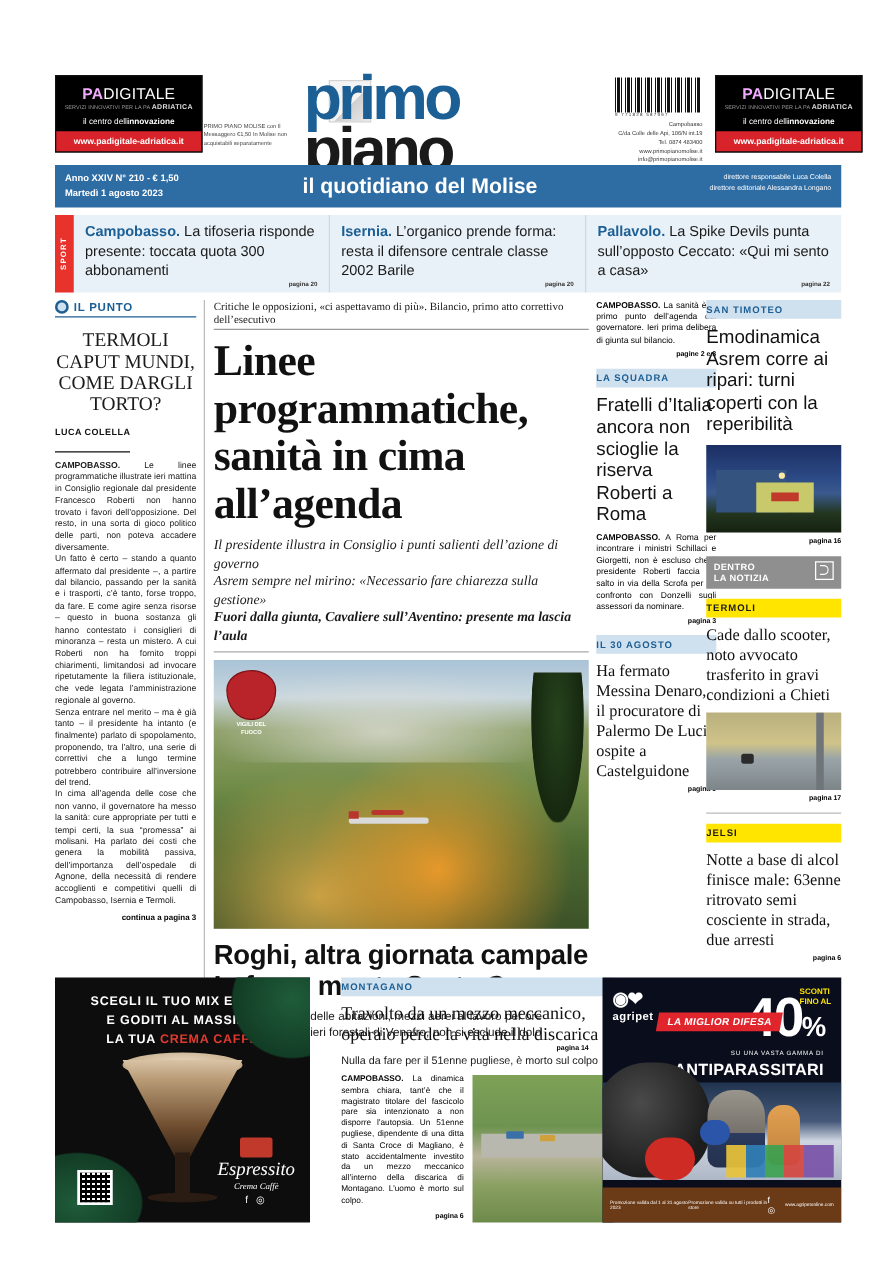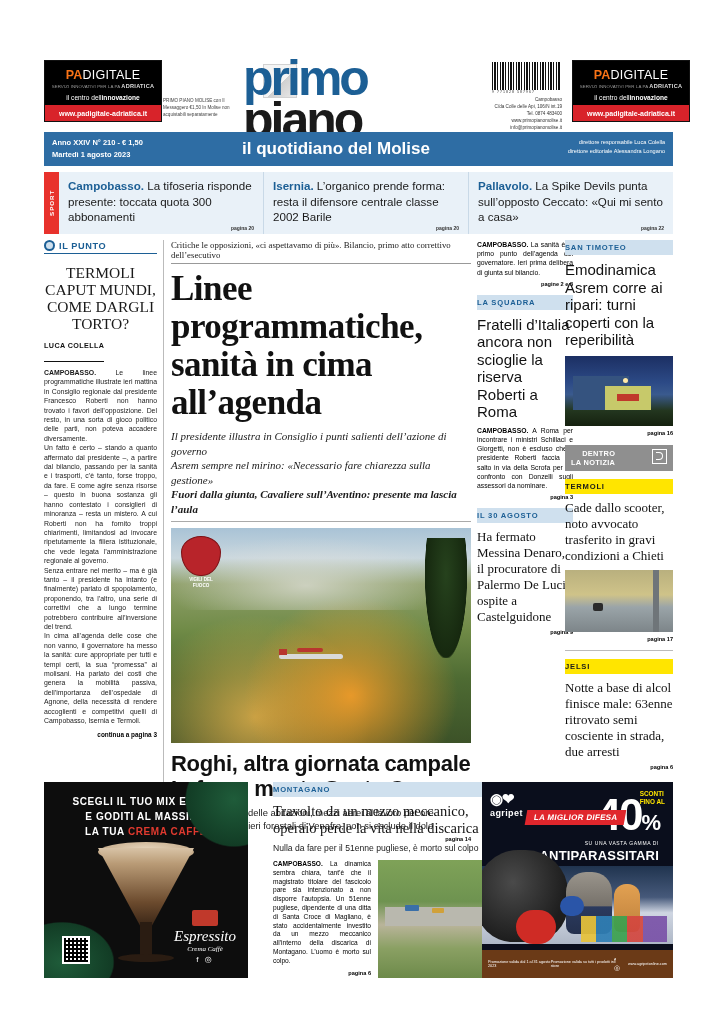--- a/index.html
+++ b/index.html
@@ -11,21 +11,21 @@
   }
   .page { position: relative; width: 717px; height: 1024px; background:#fff; }
 
   
   .masthead { position:absolute; left:0; top:0; width:717px; height:168px; background:#fff; }
 
   .ad-pa { position:absolute; width:118px; height:62px; background:#000; border:1px solid #111; }
   .ad-pa.left { left:44px; top:60px; }
   .ad-pa.right { left:572px; top:60px; }
   .ad-pa .pa-line1 { color:#fff; font-size:12.5px; font-weight:bold; letter-spacing:.2px; text-align:center; margin-top:7px; }
-  .ad-pa .pa-line1 b { color:#f97316; }
+  .ad-pa .pa-line1 b { color:#f0abfc; }
   .ad-pa .pa-line1 span { font-weight:normal; }
   .ad-pa .pa-sub { color:#9a9a9a; font-size:4.4px; letter-spacing:.1px; text-align:center; margin-top:1px; }
   .ad-pa .pa-sub em { font-style:normal; color:#dddddd; font-size:5.6px; font-weight:bold; letter-spacing:.3px;}
   .ad-pa .pa-claim { color:#fff; font-size:6.6px; text-align:center; margin-top:5px; }
   .ad-pa .pa-claim b { font-weight:bold; }
   .ad-pa .pa-url { position:absolute; left:0; bottom:0; width:100%; height:16px; background:#d8232a; color:#fff; font-size:7px; font-weight:bold; display:flex; align-items:center; justify-content:center; }
 
   .sub-note { position:absolute; left:163px; top:98px; width:72px; font-size:4.6px; line-height:1.5; color:#444; }
 
   .logo { position:absolute; left:243px; top:56px; width:240px; height:92px; }
@@ -117,21 +117,21 @@
   .mini-head { font-size:15px; line-height:17.5px; color:#111; margin-top:6px; }
   .mini-head.serif { font-family:"Liberation Serif", serif; font-size:13px; line-height:16px; }
 
   .photo-hosp { height:70px; margin-top:7px;
     background: linear-gradient(180deg,#1c2f63 0%, #2c4a86 38%, #3a5a8e 55%, #23361f 78%, #15210f 100%); position:relative; }
   .photo-hosp .bld { position:absolute; left:8px; top:20px; width:56px; height:34px; background:#35537f; }
   .photo-hosp .bld2 { position:absolute; left:40px; top:30px; width:46px; height:24px; background:#c7c96a; }
   .photo-hosp .red { position:absolute; left:52px; top:38px; width:22px; height:7px; background:#c0392b; }
   .photo-hosp .lamp { position:absolute; left:58px; top:22px; width:5px; height:5px; border-radius:50%; background:#ffe9a8; }
 
-  .dentro { background:#8f8f8f; color:#fff; padding:4px 6px; margin-top:9px; display:flex; justify-content:space-between; align-items:flex-start;text-align:right; }
+  .dentro { background:#8f8f8f; color:#fff; padding:4px 6px; margin-top:9px; display:flex; justify-content:space-between; align-items:flex-start; }
   .dentro .t { font-size:7.4px; font-weight:bold; line-height:1.25; letter-spacing:.3px; }
   .dentro .mark { width:15px; height:15px; border:1.6px solid #fff; position:relative; }
   .dentro .mark::after { content:""; position:absolute; left:3px; top:2px; width:6px; height:6px; border:1.6px solid #fff; border-left:none; border-radius:0 4px 4px 0; }
 
   .photo-road { height:62px; margin-top:6px; background:linear-gradient(180deg,#b9b07e 0%, #cfc389 40%, #9aa4a8 60%, #7d8589 100%); position:relative; }
   .photo-road .pole { position:absolute; right:14px; top:0; width:6px; height:100%; background:#6f7579; }
   .photo-road .scoot { position:absolute; left:26%; top:54%; width:10px; height:8px; background:#2b2b2b; border-radius:2px; }
 
   .hr-sep { border-bottom:1px solid #bbb; margin-top:8px; }
 

